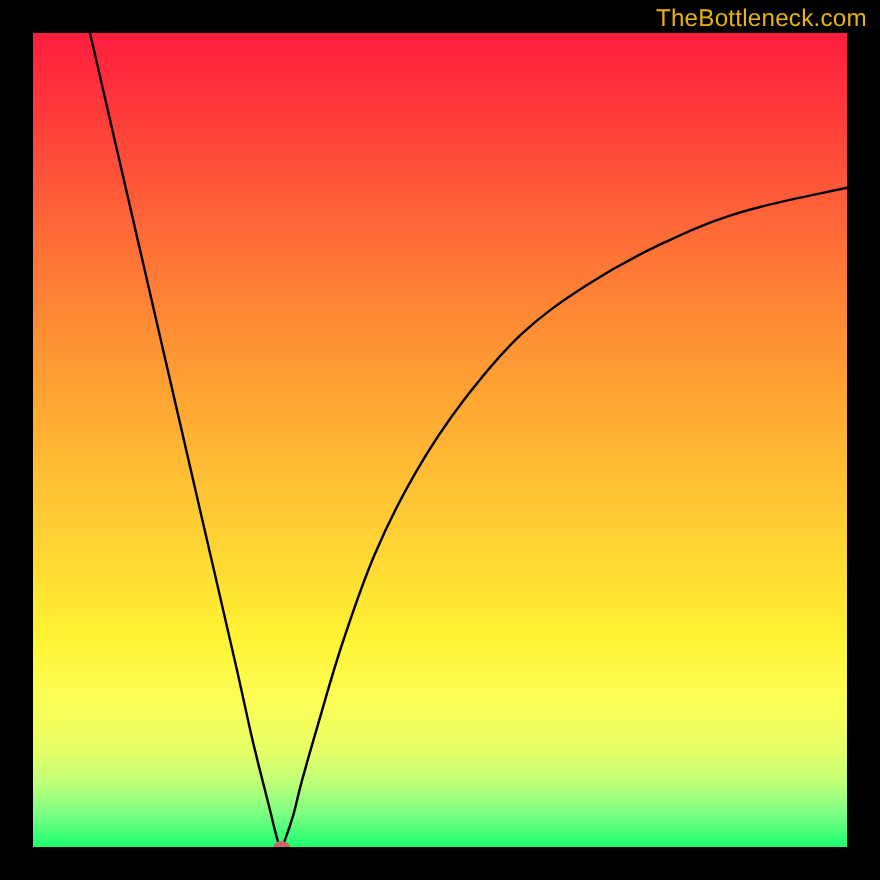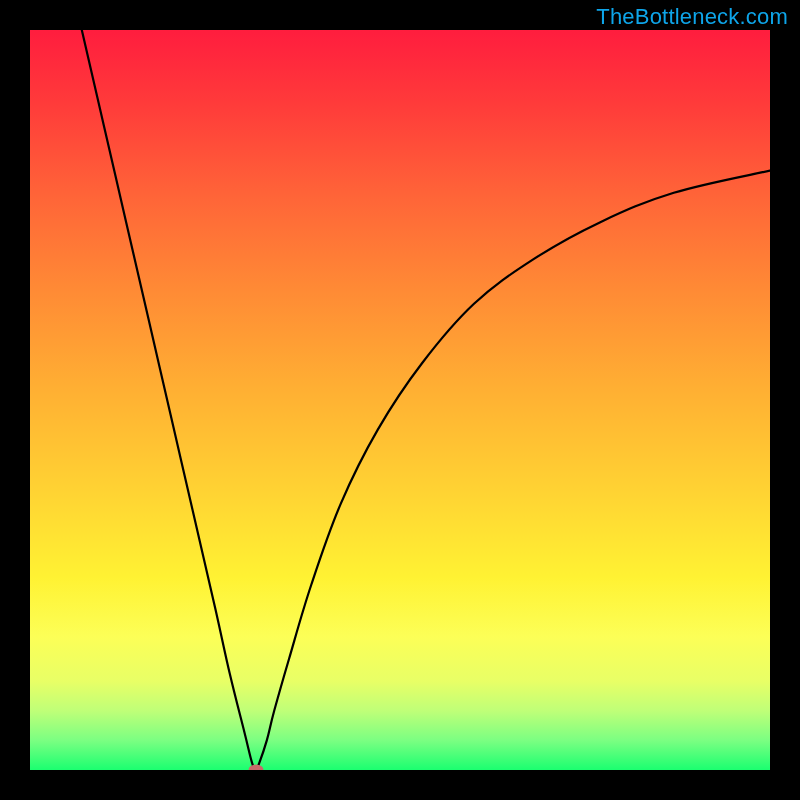--- a/index.html
+++ b/index.html
@@ -14,21 +14,21 @@
   .frame {
     position: relative;
     width: 800px;
     height: 800px;
     background: #000;
   }
   .watermark {
     position: absolute;
     top: 4px;
     right: 12px;
-    color: #0ea5e9;
+    color: #eab308;
     font-size: 22px;
     font-weight: 500;
     letter-spacing: 0.2px;
     z-index: 10;
     margin-left: 26px;
   }
   .plot-area {
     position: absolute;
     left: 30px;
     top: 30px;

